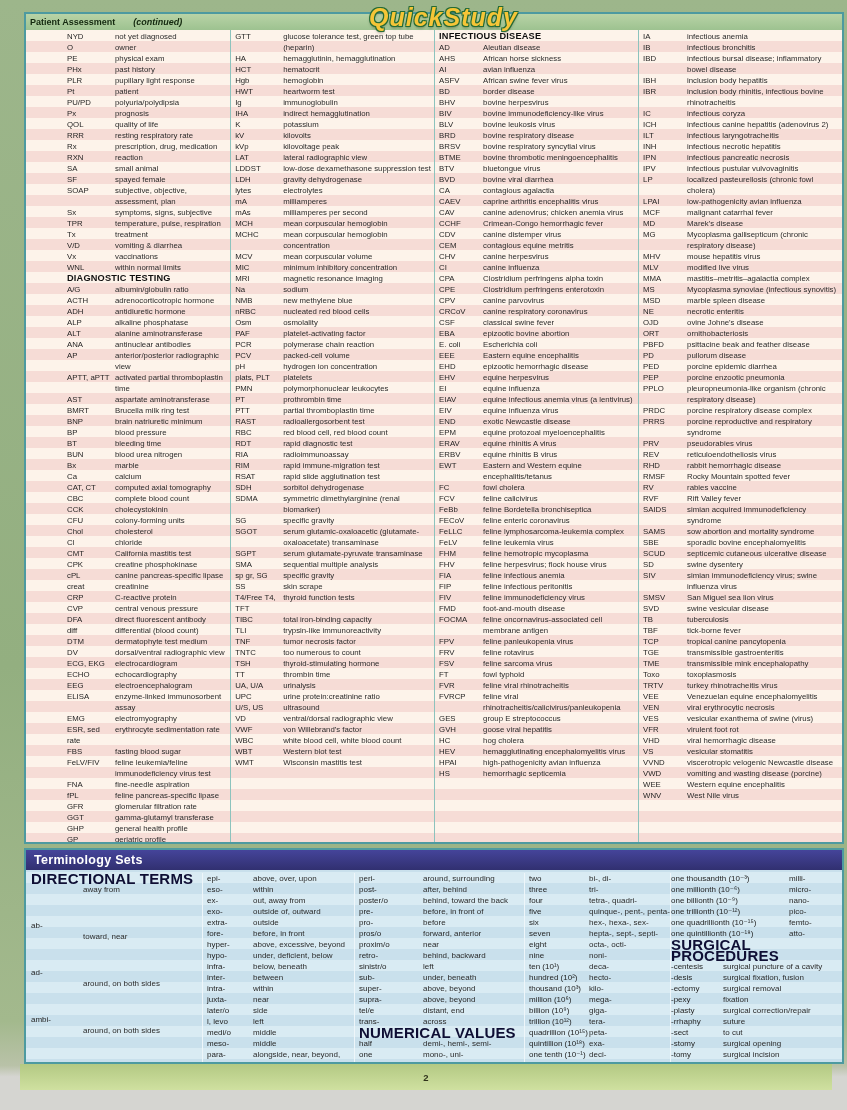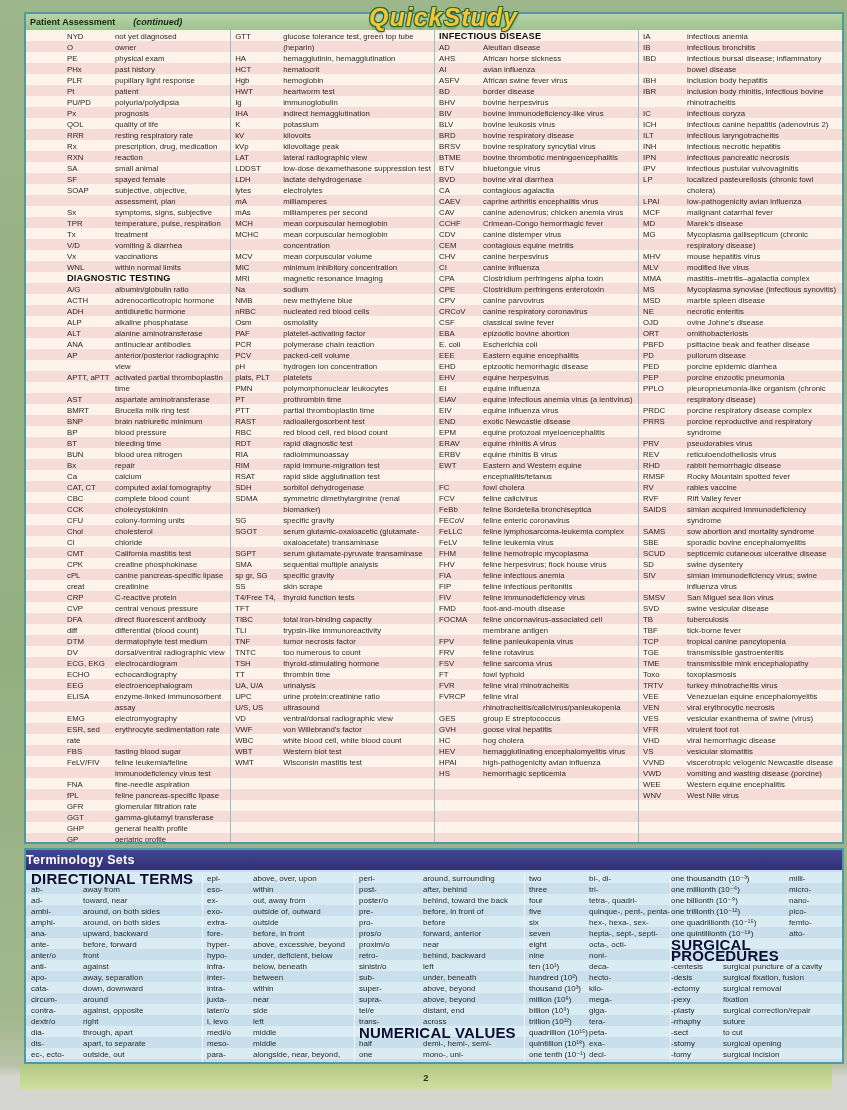--- a/index.html
+++ b/index.html
@@ -39,31 +39,31 @@
   .sec-h{font-size:9.2px;font-weight:bold;line-height:11px;color:#101010;letter-spacing:.2px;}
   
   .term-panel{
     position:absolute;left:24px;top:848px;width:820px;height:216px;
     background:repeating-linear-gradient(180deg,#d9ebf3 0px,#d9ebf3 11px,#c9e0ec 11px,#c9e0ec 22px);
     border:2px solid #4d9aa0;box-sizing:border-box;overflow:hidden;
   }
   .term-bar{
     position:absolute;left:0;top:0;right:0;height:20px;
     background:linear-gradient(180deg,#45449a,#313070);
-    color:#fff;font-size:12.5px;font-weight:bold;line-height:20px;letter-spacing:.3px;
+    color:#fff;font-size:12.5px;font-weight:bold;line-height:20px;padding-left:8px;letter-spacing:.3px;
   }
   .bcol{position:absolute;top:23px;bottom:0;overflow:hidden;}
   .bcol .row{font-size:8px;line-height:11px;}
   .bcol .sec-h{font-size:15px;color:#0e0e34;}
   .bA{left:5px;width:168px;}
   .bB{left:176px;width:149px;border-left:1px solid #eef6fa;padding-left:4px;}
   .bC{left:328px;width:166px;border-left:1px solid #eef6fa;padding-left:4px;}
   .bD{left:498px;width:142px;border-left:1px solid #eef6fa;padding-left:4px;}
   .bE{left:644px;width:172px;border-left:1px solid #eef6fa;}
-  .bA .abbr{flex-basis:52px;}
+  .bA .abbr{flex-basis:52px;margin-top:36px;}
   .bB .abbr{flex-basis:46px;}
   .bC .abbr{flex-basis:64px;}
   .bD .abbr{flex-basis:60px;}
   .bE .abbr{flex-basis:118px;}
   .bE .blk-1 .abbr{flex-basis:52px;}
   
   .footer-strip{
     position:absolute;left:20px;top:1064px;width:812px;height:26px;
     background:linear-gradient(180deg,#b3c983,#cfe0a0);
     display:flex;align-items:center;justify-content:center;
@@ -219,21 +219,21 @@
           <div class="row">
             <span class="abbr">BT</span>
             <span class="mean">bleeding time</span>
           </div>
           <div class="row">
             <span class="abbr">BUN</span>
             <span class="mean">blood urea nitrogen</span>
           </div>
           <div class="row">
             <span class="abbr">Bx</span>
-            <span class="mean">repair</span>
+            <span class="mean">marble</span>
           </div>
           <div class="row">
             <span class="abbr">Ca</span>
             <span class="mean">calcium</span>
           </div>
           <div class="row">
             <span class="abbr">CAT, CT</span>
             <span class="mean">computed axial tomography</span>
           </div>
           <div class="row">
@@ -399,21 +399,21 @@
           <div class="row">
             <span class="abbr">LAT</span>
             <span class="mean">lateral radiographic view</span>
           </div>
           <div class="row">
             <span class="abbr">LDDST</span>
             <span class="mean">low-dose dexamethasone suppression test</span>
           </div>
           <div class="row">
             <span class="abbr">LDH</span>
-            <span class="mean">lactate dehydrogenase</span>
+            <span class="mean">gravity dehydrogenase</span>
           </div>
           <div class="row">
             <span class="abbr">lytes</span>
             <span class="mean">electrolytes</span>
           </div>
           <div class="row">
             <span class="abbr">mA</span>
             <span class="mean">milliamperes</span>
           </div>
           <div class="row">

